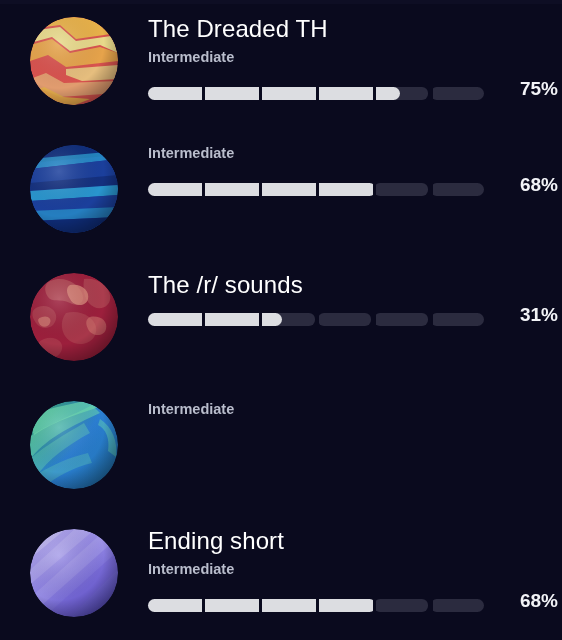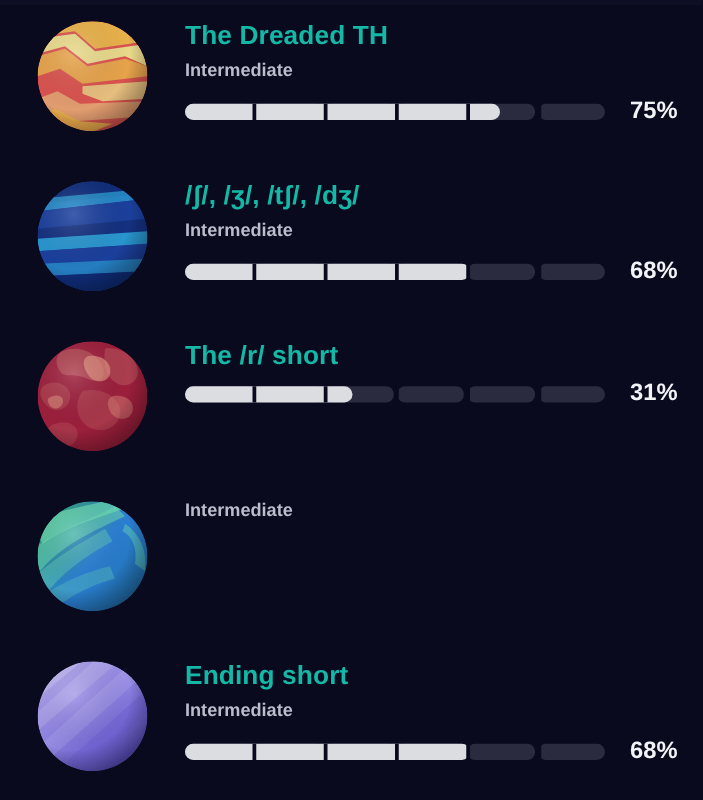--- a/index.html
+++ b/index.html
@@ -34,39 +34,39 @@
     flex:0 0 auto;
   }
   .planet svg{display:block;width:88px;height:88px;}
   .content{
     flex:1 1 auto;
     padding-top:12px;
     padding-right:17px;
     min-width:0;
   }
   .title{
-    color:#14b8a6;
-    font-size:21px;
-    font-weight:bold;
+    color:#ffffff;
+    font-size:24px;
+    font-weight:normal;
     line-height:26px;
     letter-spacing:.1px;
     margin:0 0 6px 0;
     white-space:nowrap;
   }
   .level{
     color:#b9bdcc;
     font-size:14.5px;
     line-height:18px;
     margin:0 0 12px 0;
     font-weight:bold;
   }
   .progress-line{
     display:flex;
-    align-items:center;
-    gap:6px;
+    align-items:flex-end;
+    gap:22px;
   }
   .bar{
     position:relative;
     width:336px;
     height:13px;
     flex:0 0 336px;
   }
   .seg-track{
     position:absolute;inset:0;
     display:flex;
@@ -190,21 +190,20 @@
               <path d="M0 46 L88 40 L88 50 L0 56 Z" fill="#2b9fd4" opacity="0.9"></path>
               <path d="M0 56 L88 50 L88 62 L0 66 Z" fill="#1b3f9c"></path>
               <path d="M0 66 L88 62 L88 72 L0 76 Z" fill="#2b9fd4" opacity="0.65"></path>
               <path d="M0 76 L88 72 L88 88 L0 88 Z" fill="#0f2d7a"></path>
               <rect x="0" y="0" width="88" height="88" fill="url(#sh1)"></rect>
             </g>
           </svg>
         </div>
       </div>
       <div class="content">
-        <div class="title">/ʃ/, /ʒ/, /tʃ/, /dʒ/</div>
         <div class="level">Intermediate</div>
         <div class="progress-line">
           <div class="bar">
             <div class="seg-track">
               <div class="seg"></div>
               <div class="seg"></div>
               <div class="seg"></div>
               <div class="seg"></div>
               <div class="seg"></div>
               <div class="seg"></div>
@@ -246,21 +245,21 @@
               <path d="M40 12 C52 10 60 18 58 26 C56 34 44 34 40 26 C36 20 36 14 40 12 Z" fill="#d98a7a" opacity="0.75"></path>
               <path d="M60 44 C70 42 78 48 76 56 C74 64 62 64 58 56 C55 50 56 46 60 44 Z" fill="#d98a7a" opacity="0.45"></path>
               <path d="M12 44 C18 42 22 46 20 50 C18 55 11 55 9 50 C7 46 9 45 12 44 Z" fill="#d98a7a" opacity="0.6"></path>
               <path d="M14 66 C24 62 34 68 32 76 C30 86 16 88 10 80 C5 73 8 68 14 66 Z" fill="#b24a55" opacity="0.5"></path>
               <rect x="0" y="0" width="88" height="88" fill="url(#sh2)"></rect>
             </g>
           </svg>
         </div>
       </div>
       <div class="content">
-        <div class="title">The /r/ short</div>
+        <div class="title">The /r/ sounds</div>
         <div class="progress-line">
           <div class="bar">
             <div class="seg-track">
               <div class="seg"></div>
               <div class="seg"></div>
               <div class="seg"></div>
               <div class="seg"></div>
               <div class="seg"></div>
               <div class="seg"></div>
             </div>

